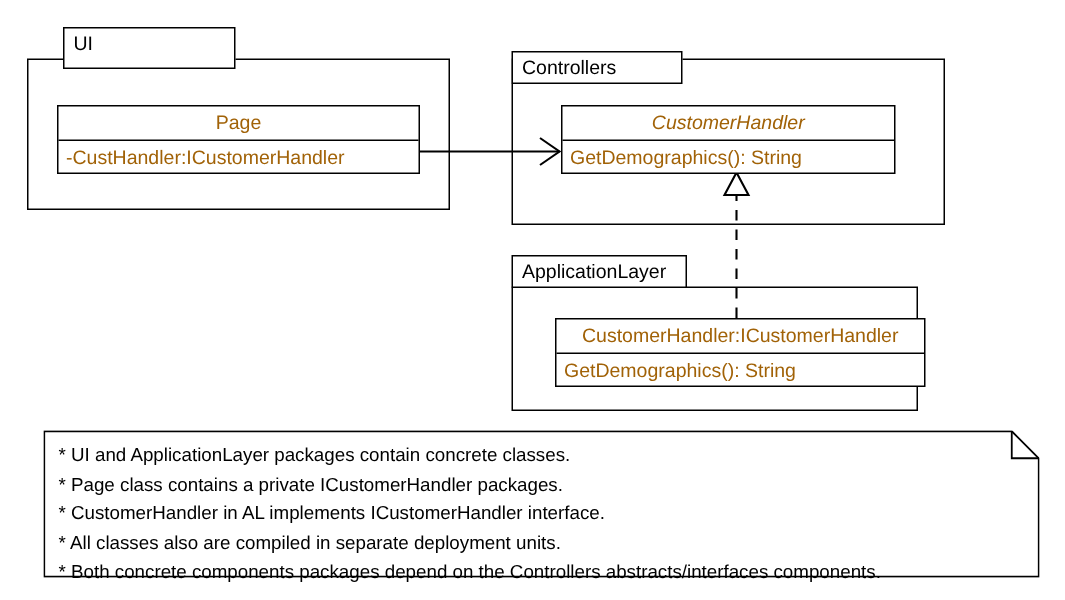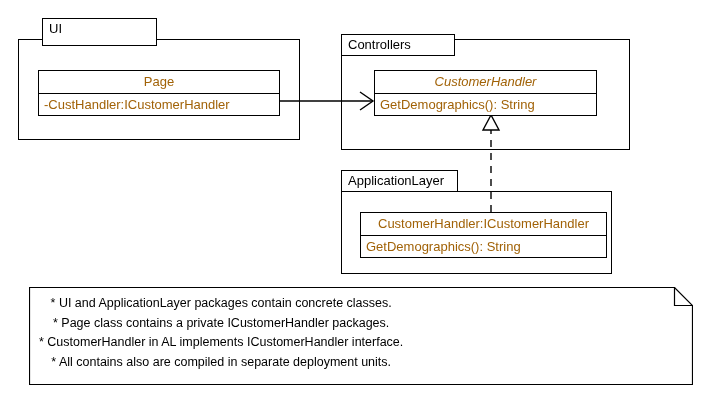--- a/index.html
+++ b/index.html
@@ -108,45 +108,46 @@
   <div class="abs cls" style="left:374px; top:70px; width:223px; height:46px;">
     <div class="cls-name italic">CustomerHandler</div>
     <div class="cls-attrs">GetDemographics(): String</div>
   </div>
 
   <div class="abs pkg-tab" style="left:341px; top:170px; width:117px; height:22px;">
     <span>ApplicationLayer</span>
   </div>
   <div class="abs pkg-body" style="left:341px; top:191px; width:271px; height:83px;"></div>
 
-  <div class="abs cls" style="left:360px; top:212px; width:247px; height:46px;">
+  <div class="abs cls" style="left:370px; top:212px; width:247px; height:46px;">
     <div class="cls-name">CustomerHandler:ICustomerHandler</div>
     <div class="cls-attrs">GetDemographics(): String</div>
   </div>
 
   <div class="abs conn" style="left:280px; top:88px; width:96px; height:26px;">
     <svg width="96" height="26" viewBox="0 0 96 26">
       <line x1="0" y1="13" x2="93" y2="13" stroke="#000" stroke-width="1.4"></line>
       <polyline points="80,4 93,13 80,22" fill="none" stroke="#000" stroke-width="1.4"></polyline>
     </svg>
   </div>
 
   <div class="abs conn" style="left:476px; top:112px; width:30px; height:104px;">
     <svg width="30" height="104" viewBox="0 0 30 104">
       <line x1="15" y1="100" x2="15" y2="17" stroke="#000" stroke-width="1.4" stroke-dasharray="7,6"></line>
       <polygon points="15,3 7,18 23,18" fill="#ffffff" stroke="#000" stroke-width="1.4"></polygon>
     </svg>
   </div>
 
-  <div class="abs note-wrap" style="left:29px; top:287px; width:664px; height:84px;text-align:center;">
+  <div class="abs note-wrap" style="left:29px; top:287px; width:664px; height:84px;">
     <svg width="664" height="98" viewBox="0 0 664 98">
       <path d="M0.5,0.5 L645.5,0.5 L663.5,18.5 L663.5,97.5 L0.5,97.5 Z" fill="#ffffff" stroke="#000" stroke-width="1.2"></path>
       <path d="M645.5,0.5 L645.5,18.5 L663.5,18.5" fill="none" stroke="#000" stroke-width="1.2"></path>
     </svg>
     <div class="note-text">
       <span class="note-line">* UI and ApplicationLayer packages contain concrete classes.</span>
       <span class="note-line">* Page class contains a private ICustomerHandler packages.</span>
       <span class="note-line">* CustomerHandler in AL implements ICustomerHandler interface.</span>
-      <span class="note-line">* All contains also are compiled in separate deployment units.</span>
+      <span class="note-line">* All classes also are compiled in separate deployment units.</span>
+      <span class="note-line">* Both concrete components packages depend on the Controllers abstracts/interfaces components.</span>
     </div>
   </div>
 
 </div>
 
 </body></html>

